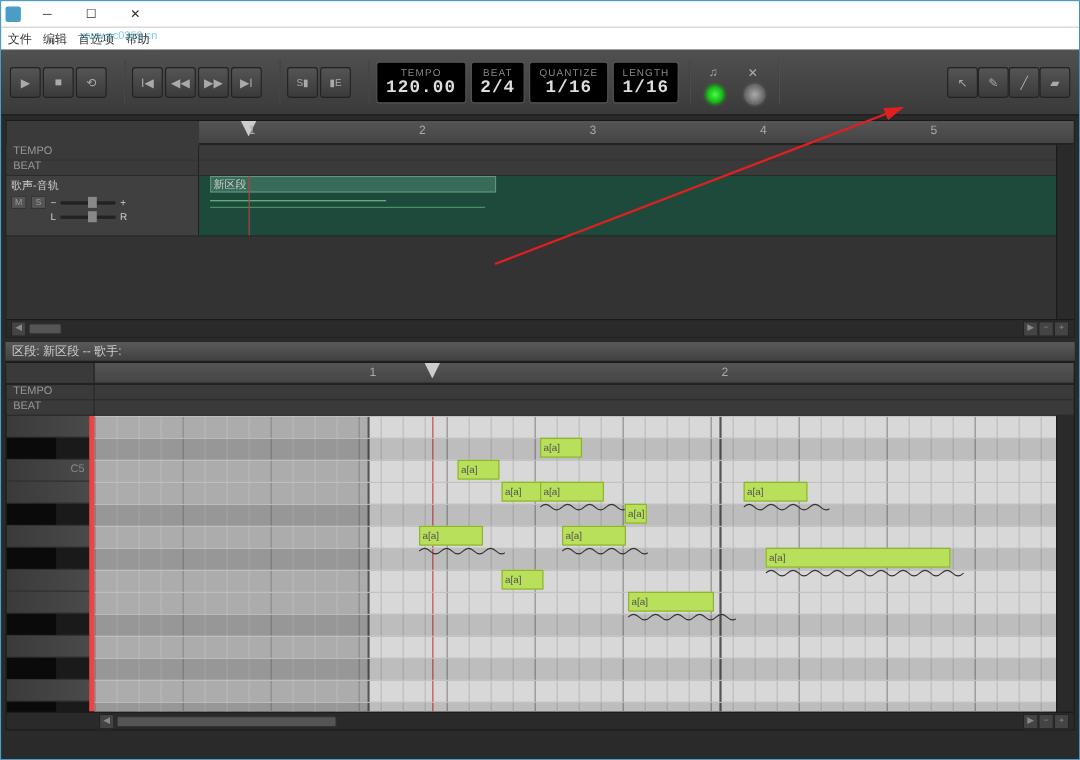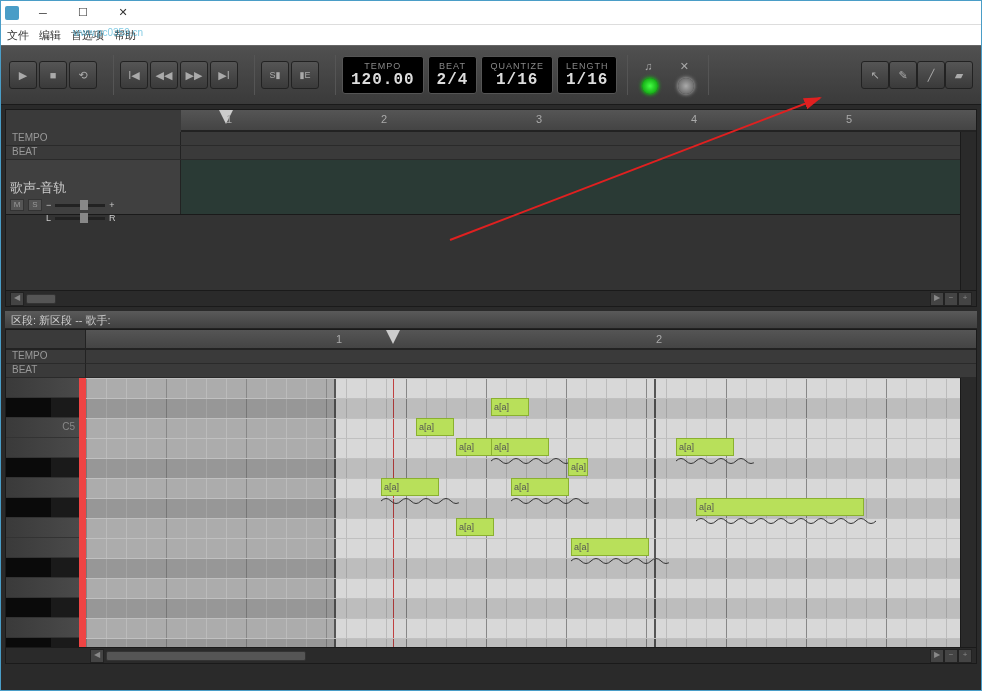--- a/index.html
+++ b/index.html
@@ -26,41 +26,41 @@
 .track-area { background: #3a3a3a; border: 1px solid #1a1a1a; margin: 4px; position: relative; height: 198px; }
 .ruler { height: 22px; background: linear-gradient(#555,#444); border-bottom: 2px solid #222; position: relative; margin-left: 175px; }
 .ruler-num { position: absolute; top: 3px; color: #aaa; font-size: 11px; }
 .playhead { position: absolute; top: 0; width: 14px; height: 14px; background: #ccc; clip-path: polygon(0 0, 100% 0, 50% 100%); }
 .info-rows { margin-left: 0; }
 .info-row { height: 14px; background: #3a3a3a; border-bottom: 1px solid #2a2a2a; display: flex; }
 .info-label { width: 175px; padding-left: 6px; background: #3a3a3a; color: #999; font-size: 10px; border-right: 1px solid #222; }
 .info-grid { flex: 1; position: relative; background: #3a3a3a; }
 .track-row { display: flex; height: 55px; background: #2a3a35; border-bottom: 1px solid #1a1a1a; }
 .track-header { width: 175px; background: #404040; border-right: 1px solid #222; padding: 2px 4px; }
-.track-name { color: #ccc; font-size: 13px; margin-top: 17px; }
+.track-name { color: #ccc; font-size: 10px; }
 .track-controls { display: flex; align-items: center; gap: 4px; margin-top: 2px; }
 .ms-btn { width: 14px; height: 12px; background: #555; border: 1px solid #333; font-size: 8px; text-align: center; color: #999; }
 .slider-mini { width: 50px; height: 3px; background: #222; position: relative; }
 .slider-mini::after { content: ''; position: absolute; width: 8px; height: 10px; background: #888; top: -4px; left: 50%; }
 .track-content { flex: 1; position: relative; background: #1d4a3a; }
 .region { position: absolute; top: 0; height: 15px; background: #3a6a5a; border: 1px solid #5a9a7a; color: #ccc; font-size: 10px; padding-left: 2px; }
 .wave-line { position: absolute; height: 1px; background: #6aca8a; }
 .scrollbar-h { height: 16px; background: #2a2a2a; border-top: 1px solid #1a1a1a; display: flex; align-items: center; padding: 0 4px; }
 .scroll-thumb { height: 10px; background: #555; border: 1px solid #333; border-radius: 2px; }
 .scroll-btn { width: 14px; height: 14px; background: #444; border: 1px solid #222; color: #888; font-size: 8px; text-align: center; }
 .segment-header { height: 18px; background: linear-gradient(#5a5a5a,#404040); border-bottom: 1px solid #222; padding-left: 6px; color: #ccc; font-size: 11px; line-height: 18px; margin: 0 4px; }
 .piano-area { margin: 0 4px 4px 4px; border: 1px solid #1a1a1a; height: 335px; display: flex; flex-direction: column; }
 .piano-ruler { height: 20px; background: linear-gradient(#555,#444); display: flex; border-bottom: 2px solid #222; }
 .piano-ruler-keys { width: 80px; background: #3a3a3a; border-right: 1px solid #222; }
 .piano-ruler-grid { flex: 1; position: relative; }
 .piano-info { display: flex; }
 .piano-info-label { width: 80px; padding-left: 6px; background: #3a3a3a; color: #999; font-size: 10px; border-right: 1px solid #222; border-bottom: 1px solid #2a2a2a; height: 14px; }
 .piano-info-grid { flex: 1; height: 14px; background: #3a3a3a; border-bottom: 1px solid #2a2a2a; }
 .piano-main { flex: 1; display: flex; overflow: hidden; }
-.piano-keys { width: 80px; background: #2a2a2a; border-right: 7px solid #ef4444; }
+.piano-keys { width: 80px; background: #2a2a2a; border-right: 5px solid #ef4444; }
 .pkey { height: 20px; border-bottom: 1px solid #333; position: relative; }
 .pkey.white { background: linear-gradient(90deg,#3a3a3a,#4a4a4a); }
 .pkey.black { background: #1a1a1a; }
 .pkey.black::before { content: ''; position: absolute; left: 0; width: 45px; height: 100%; background: #0a0a0a; }
 .pkey .label { position: absolute; right: 4px; top: 3px; color: #888; font-size: 10px; }
 .piano-grid { flex: 1; position: relative; background: #d8d8d8; overflow: hidden; }
 .grid-dark { position: absolute; left: 0; width: 329px; top: 0; bottom: 0; background: rgba(0,0,0,0.2); }
 .gcol { position: absolute; top: 0; bottom: 0; width: 1px; background: #bbb; }
 .gcol.major { background: #888; width: 1px; }
 .gcol.bar { background: #555; width: 2px; }
@@ -172,20 +172,26 @@
         <span style="font-size:9px">−</span>
         <div class="slider-mini"></div>
         <span style="font-size:9px">+</span>
       </div>
       <div class="track-controls">
         <span style="width:32px"></span>
         <span style="font-size:9px">L</span>
         <div class="slider-mini"></div>
         <span style="font-size:9px">R</span>
       </div>
+    </div>
+    <div class="track-content">
+      <div class="region" style="left:10px;width:260px">新区段</div>
+      <div class="wave-line" style="left:10px;top:22px;width:160px"></div>
+      <div class="wave-line" style="left:10px;top:28px;width:250px;background:#4a9a6a"></div>
+      <div class="red-line" style="left:45px"></div>
     </div>
   </div>
   <div style="flex:1;background:#333;height:75px"></div>
   <div class="scrollbar-h">
     <div class="scroll-btn">◀</div>
     <div class="scroll-thumb" style="width:30px;margin-left:2px"></div>
     <div style="flex:1"></div>
     <div class="scroll-btn">▶</div>
     <div class="scroll-btn">−</div>
     <div class="scroll-btn">+</div>

